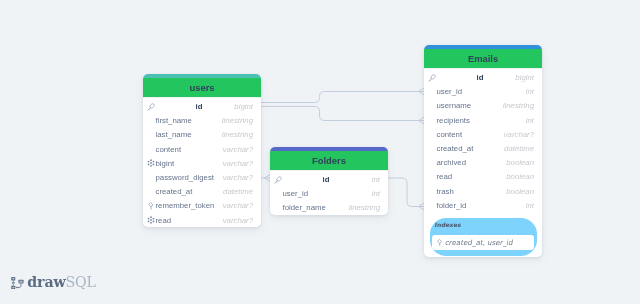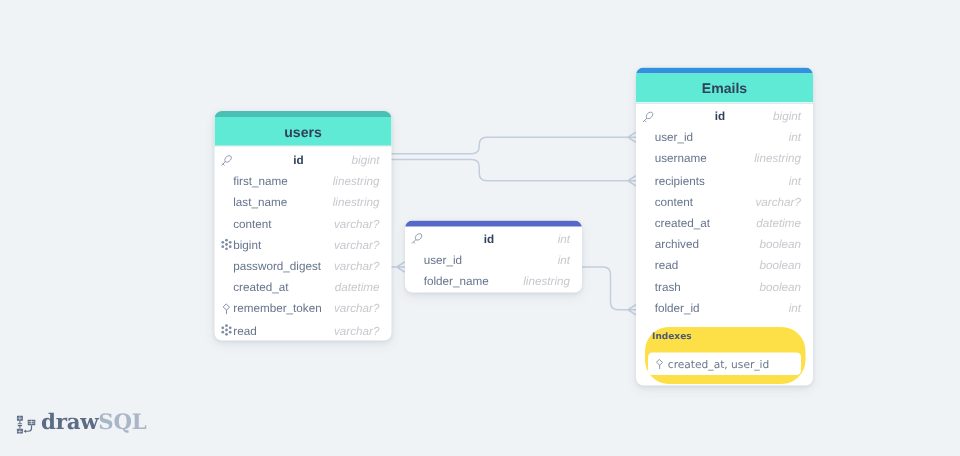--- a/index.html
+++ b/index.html
@@ -4,39 +4,39 @@
 <style>
   html,body{margin:0;padding:0;}
   body{width:640px;height:304px;overflow:hidden;background:#f0f3f6;
        font-family:"DejaVu Sans",sans-serif;-webkit-font-smoothing:antialiased;}
   #canvas{position:relative;width:640px;height:304px;}
   svg.links{position:absolute;left:0;top:0;width:640px;height:304px;}
   .table{position:absolute;background:#fff;border-radius:5px;
      box-shadow:0 1px 3px rgba(32,51,77,.09),0 3px 8px rgba(32,51,77,.07);overflow:hidden;}
   .tbar{height:3.7px;}
   .thead{height:19.3px;display:flex;align-items:center;justify-content:center;
-     background:#5eead4;border-bottom:1px solid #eef1f4;}
+     background:#22c55e;border-bottom:1px solid #eef1f4;}
   .tname{font-family:"Liberation Sans",sans-serif;font-size:9.4px;font-weight:700;color:#31425a;}
   .rows{padding:1.5px 0 0px;}
   .row{height:14.2px;display:flex;align-items:center;padding:0 8px 0 4px;}
   .rname{font-family:"Liberation Sans",sans-serif;font-size:7.8px;color:#66748c;white-space:nowrap;}
   .rname.pk{font-weight:700;color:#31425a;padding-left:40px;}
   .rtype{font-family:"Liberation Sans",sans-serif;font-size:7.8px;color:#c6c9cd;margin-left:auto;white-space:nowrap;font-style:italic;}
   .ic{width:8px;height:8px;margin-right:0.5px;flex:0 0 8px;display:block;}
   .nic{width:8.5px;flex:0 0 8.5px;}
-  .idxwrap{margin:5.3px 5.5px 1.2px;background:#fde047;border-radius:16px;padding:3.5px 2.7px 5.5px;}
+  .idxwrap{margin:5.3px 5.5px 1.2px;background:#7dd3fc;border-radius:16px;padding:3.5px 2.7px 5.5px;font-style:italic;}
   .idxtitle{font-size:6.0px;font-weight:700;color:#4b5a72;margin:0 0 6.2px 2.5px;line-height:8px;}
   .idxitem{background:#fff;border-radius:3px;height:14.9px;display:flex;align-items:center;padding:0 4px;}
   .idxtext{font-size:7.1px;color:#6a7789;}
   .idxitem .ic{width:7.5px;height:7.5px;flex:0 0 7.5px;margin-right:1.5px;}
   .logo{position:absolute;left:11.2px;top:275px;display:flex;align-items:flex-end;}
   .logomark{margin-right:3.4px;margin-bottom:0.2px;}
   .logotext{font-family:"DejaVu Serif",serif;font-size:14.2px;font-weight:700;color:#5b6c84;
      line-height:14.2px;letter-spacing:-0.15px;}
-  .logotext .sql{font-weight:700;color:#a9b6c6;}
+  .logotext .sql{font-weight:400;color:#a9b6c6;}
 </style>
 </head>
 <body>
 
 <div id="canvas">
   <svg class="links" id="links" viewBox="0 0 640 304" xmlns="http://www.w3.org/2000/svg">
       <path d="M215,102.5 H314.5 Q319.5,102.5 319.5,97.5 V96.5 Q319.5,91.5 324.5,91.5 H418.6" fill="none" stroke="#c2cede" stroke-width="1"></path>
       <path d="M418.6,91.5 l5.4,-3.4 M418.6,91.5 l5.4,3.4 M418.6,91.5 l5.4,0" fill="none" stroke="#c2cede" stroke-width="1" stroke-linecap="butt"></path>
       <path d="M215,106.4 H314.5 Q319.5,106.4 319.5,111.4 V115.5 Q319.5,120.5 324.5,120.5 H418.6" fill="none" stroke="#c2cede" stroke-width="1"></path>
       <path d="M418.6,120.5 l5.4,-3.4 M418.6,120.5 l5.4,3.4 M418.6,120.5 l5.4,0" fill="none" stroke="#c2cede" stroke-width="1" stroke-linecap="butt"></path>
@@ -124,20 +124,23 @@
               <circle cx="12.95" cy="10.85" r="1.85"></circle>
             </g>
           </svg>
           <span class="rname">read</span>
           <span class="rtype">varchar?</span>
         </div>
       </div>
     </div>
     <div class="table" style="left: 270px; top: 147px; width: 118px;">
       <div class="tbar" style="background:#5669c8"></div>
+      <div class="thead">
+        <span class="tname">Folders</span>
+      </div>
       <div class="rows">
         <div class="row">
           <svg viewBox="0 0 16 16" class="ic">
             <g fill="none" stroke="#7d8da4" stroke-width="1.15" stroke-linecap="round" stroke-linejoin="round">
               <path d="M6.4 9.6 C4.6 7.4 6.2 3.6 9.4 2.1 C12.6 0.6 15.0 2.2 14.3 5.2 C13.6 8.3 9.9 11.0 7.6 10.2 Z"></path>
               <path d="M6.2 9.8 L1.6 14.4"></path>
               <path d="M3.4 12.6 L5.0 14.2"></path>
             </g>
           </svg>
           <span class="rname pk">id</span>

